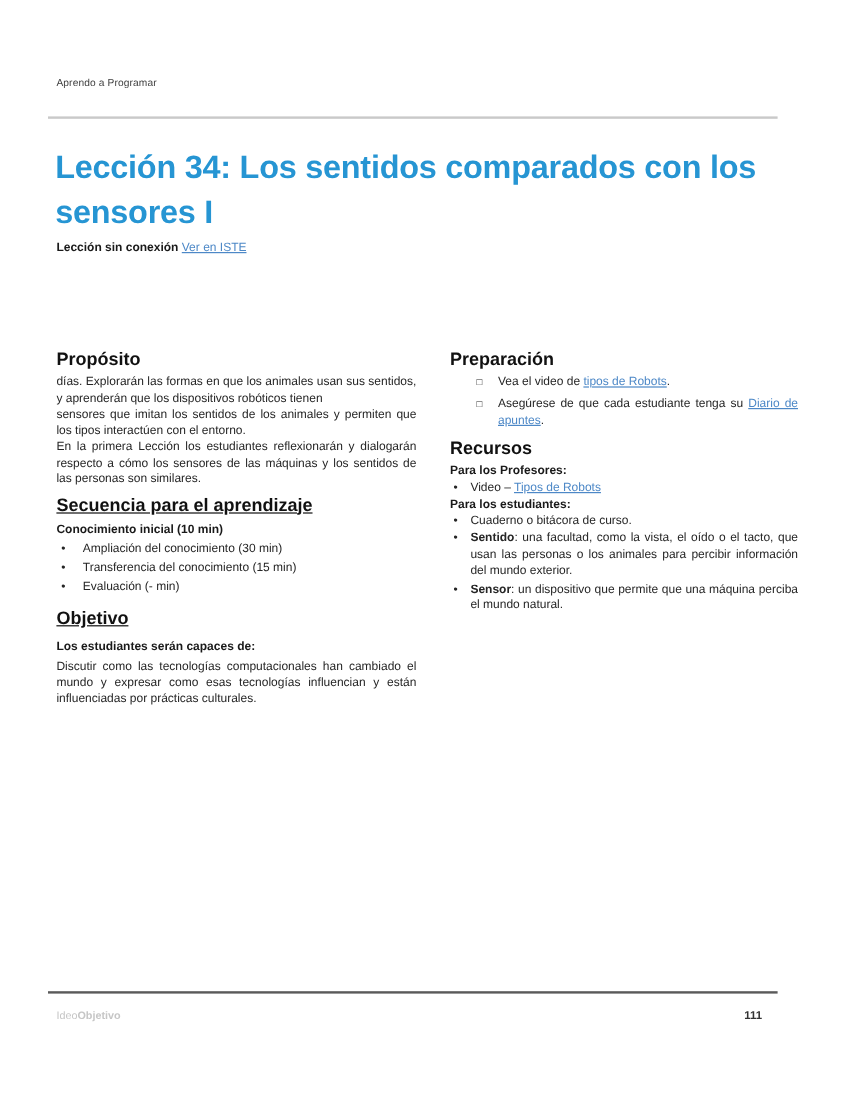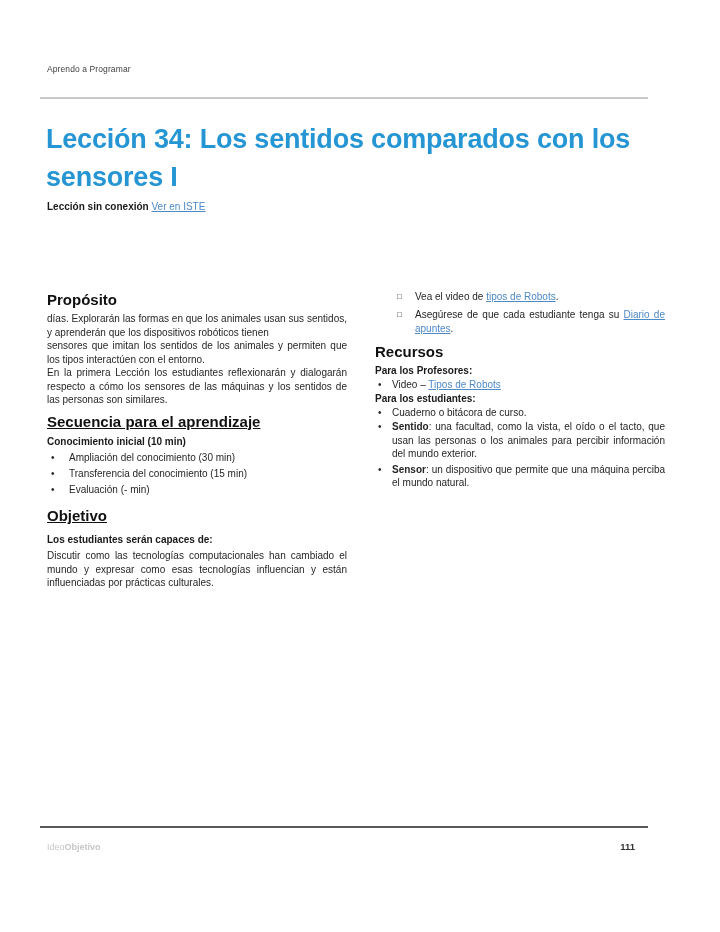--- a/index.html
+++ b/index.html
@@ -121,20 +121,21 @@
         <span class="marker">•</span>
         <div class="li-text">Evaluación (- min)</div>
       </div>
 
       <h2 class="sect mt" style="margin-top:10px;">Objetivo</h2>
       <div class="subhead" style="margin-top:8px;">Los estudiantes serán capaces de:</div>
       <p class="body">Discutir como las tecnologías computacionales han cambiado el mundo y expresar como esas tecnologías influencian y están influenciadas por prácticas culturales.</p>
     </div>
 
     <div class="col-right">
+      <h2 class="sect">Preparación</h2>
       <div class="li check-li">
         <span class="marker sq">□</span>
         <div class="li-text">
           <span>Vea el video de </span><a class="link">tipos de Robots</a><span>.</span>
         </div>
       </div>
       <div class="li check-li">
         <span class="marker sq">□</span>
         <div class="li-text">
           <span>Asegúrese de que cada estudiante tenga su </span><a class="link">Diario de apuntes</a><span>.</span>

